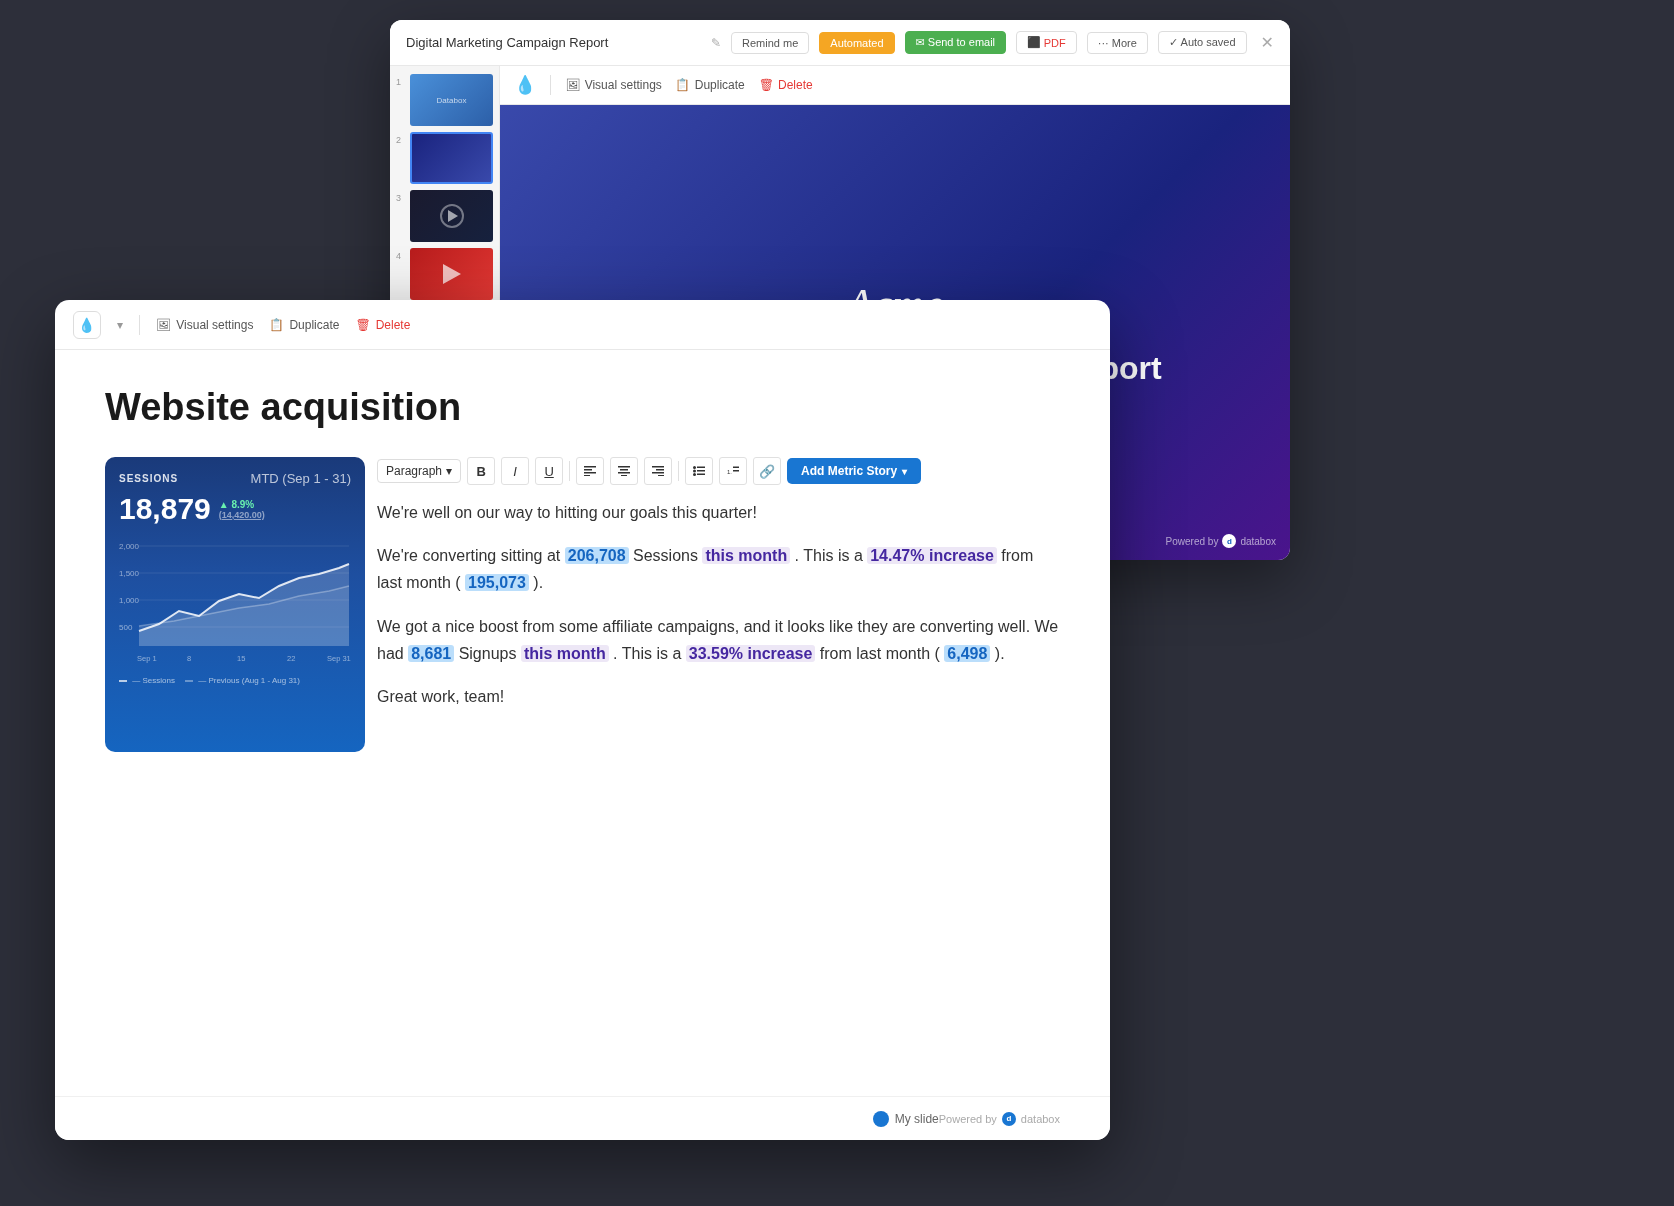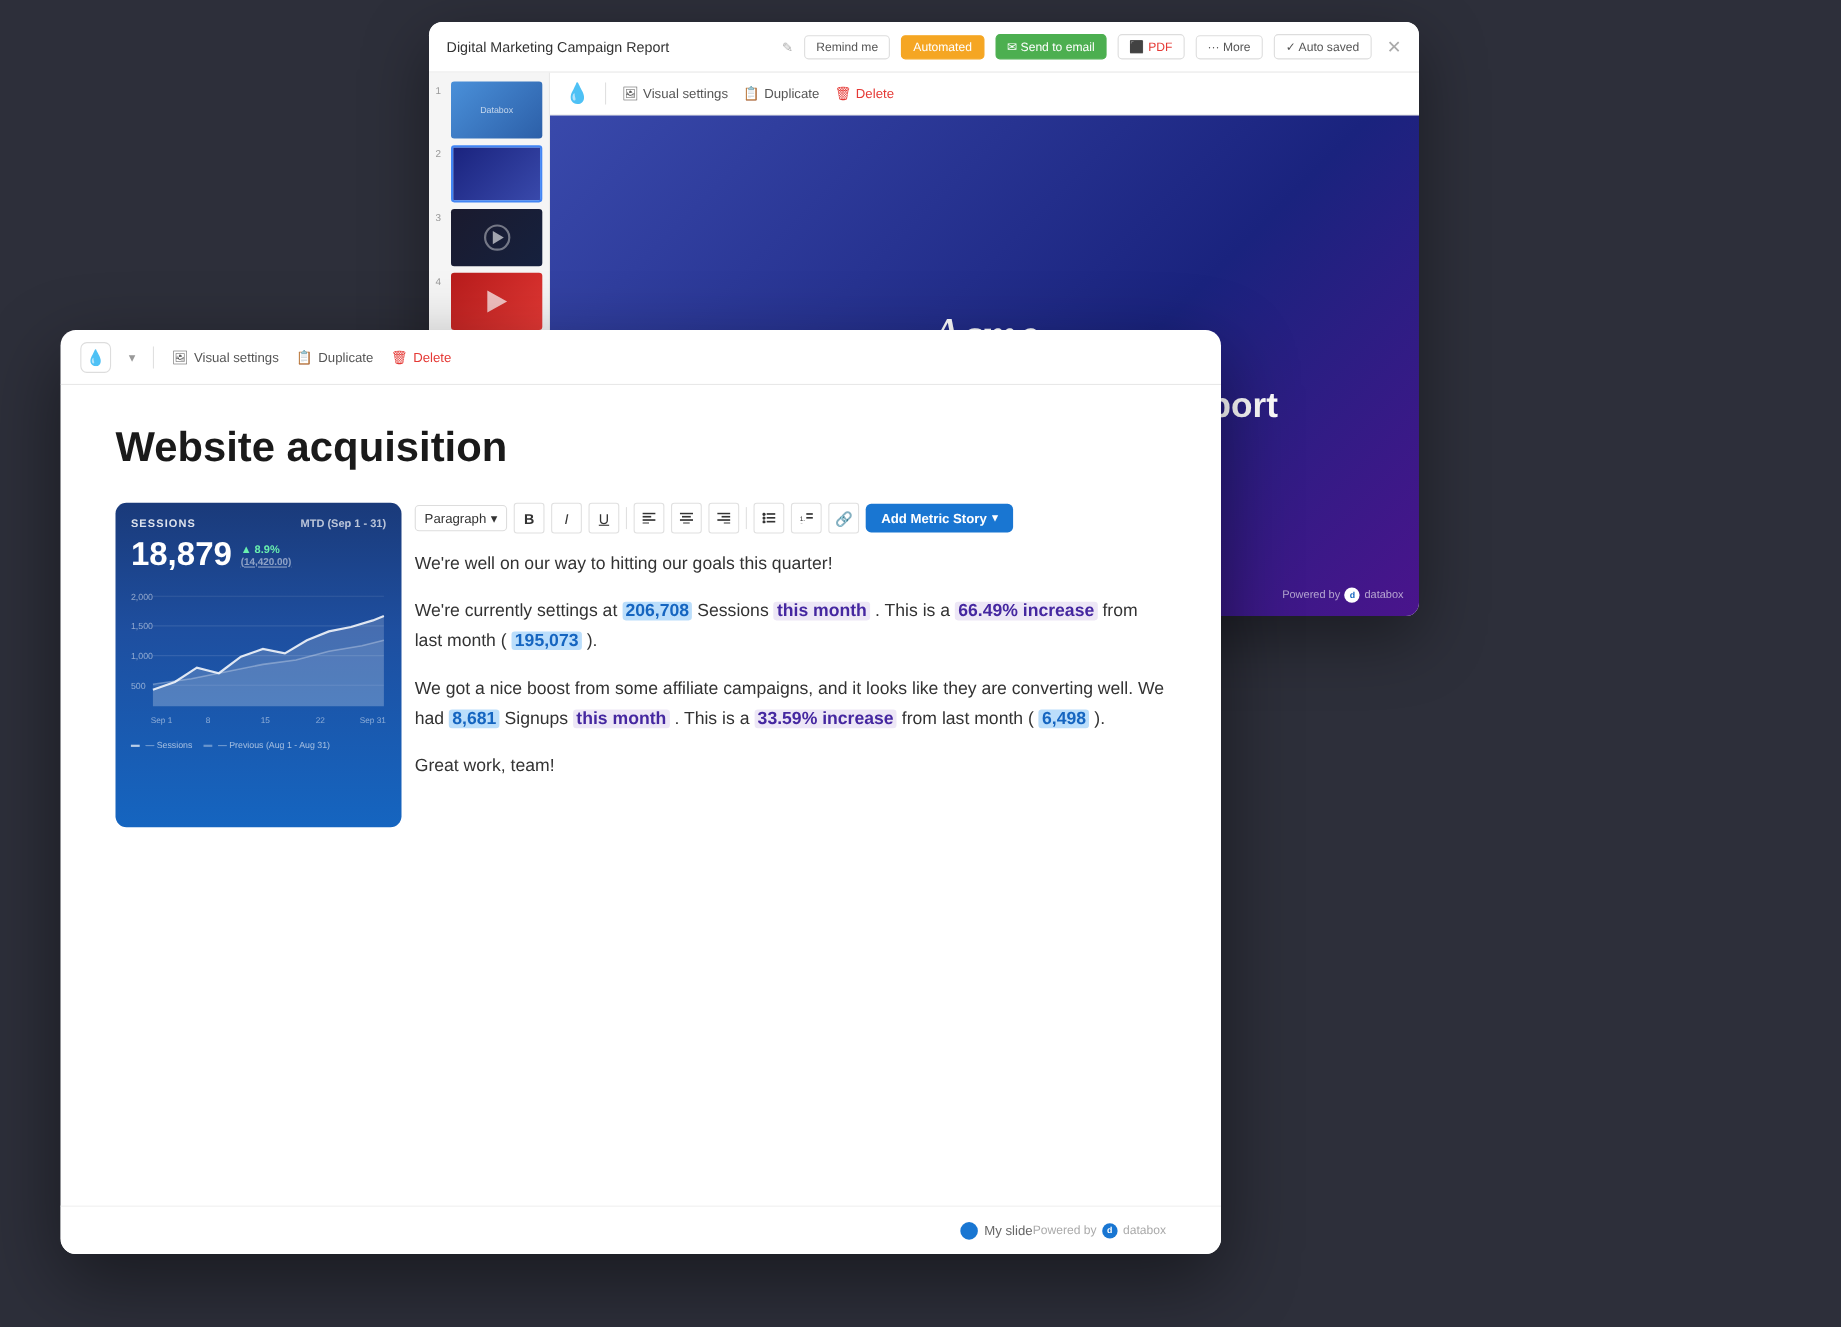--- a/index.html
+++ b/index.html
@@ -283,23 +283,22 @@
 
     .sessions-label {
       font-size: 10px;
       font-weight: 600;
       letter-spacing: 1px;
       color: rgba(255,255,255,0.85);
       text-transform: uppercase;
     }
 
     .mtd-label {
-      font-size: 10px;
+      font-size: 13px;
       color: rgba(255,255,255,0.7);
-      font-weight: bold;
     }
 
     .big-number {
       font-size: 30px;
       font-weight: 700;
       color: #fff;
       display: flex;
       align-items: center;
       gap: 8px;
     }
@@ -703,21 +702,21 @@
             <span>Add Metric Story</span>
             <span class="chevron">▾</span>
           </button>
         </div>
 
         <div class="story-text">
           <p>
             <span>We're well on our way to hitting our goals this quarter!</span>
           </p>
           <p>
-            <span>We're currently settings at </span><span class="highlight-blue">206,708</span><span> Sessions </span><span class="highlight-bold">this month</span><span> . This is a </span><span class="highlight-bold">66.49% increase</span><span> from last month ( </span><span class="highlight-blue">195,073</span><span> ).</span>
+            <span>We're converting sitting at </span><span class="highlight-blue">206,708</span><span> Sessions </span><span class="highlight-bold">this month</span><span> . This is a </span><span class="highlight-bold">14.47% increase</span><span> from last month ( </span><span class="highlight-blue">195,073</span><span> ).</span>
           </p>
           <p>
             <span>We got a nice boost from some affiliate campaigns, and it looks like they are converting well. We had </span><span class="highlight-blue">8,681</span><span> Signups </span><span class="highlight-bold">this month</span><span> . This is a </span><span class="highlight-bold">33.59% increase</span><span> from last month ( </span><span class="highlight-blue">6,498</span><span> ).</span>
           </p>
           <p>
             <span>Great work, team!</span>
           </p>
         </div>
       </div>
     </div>

